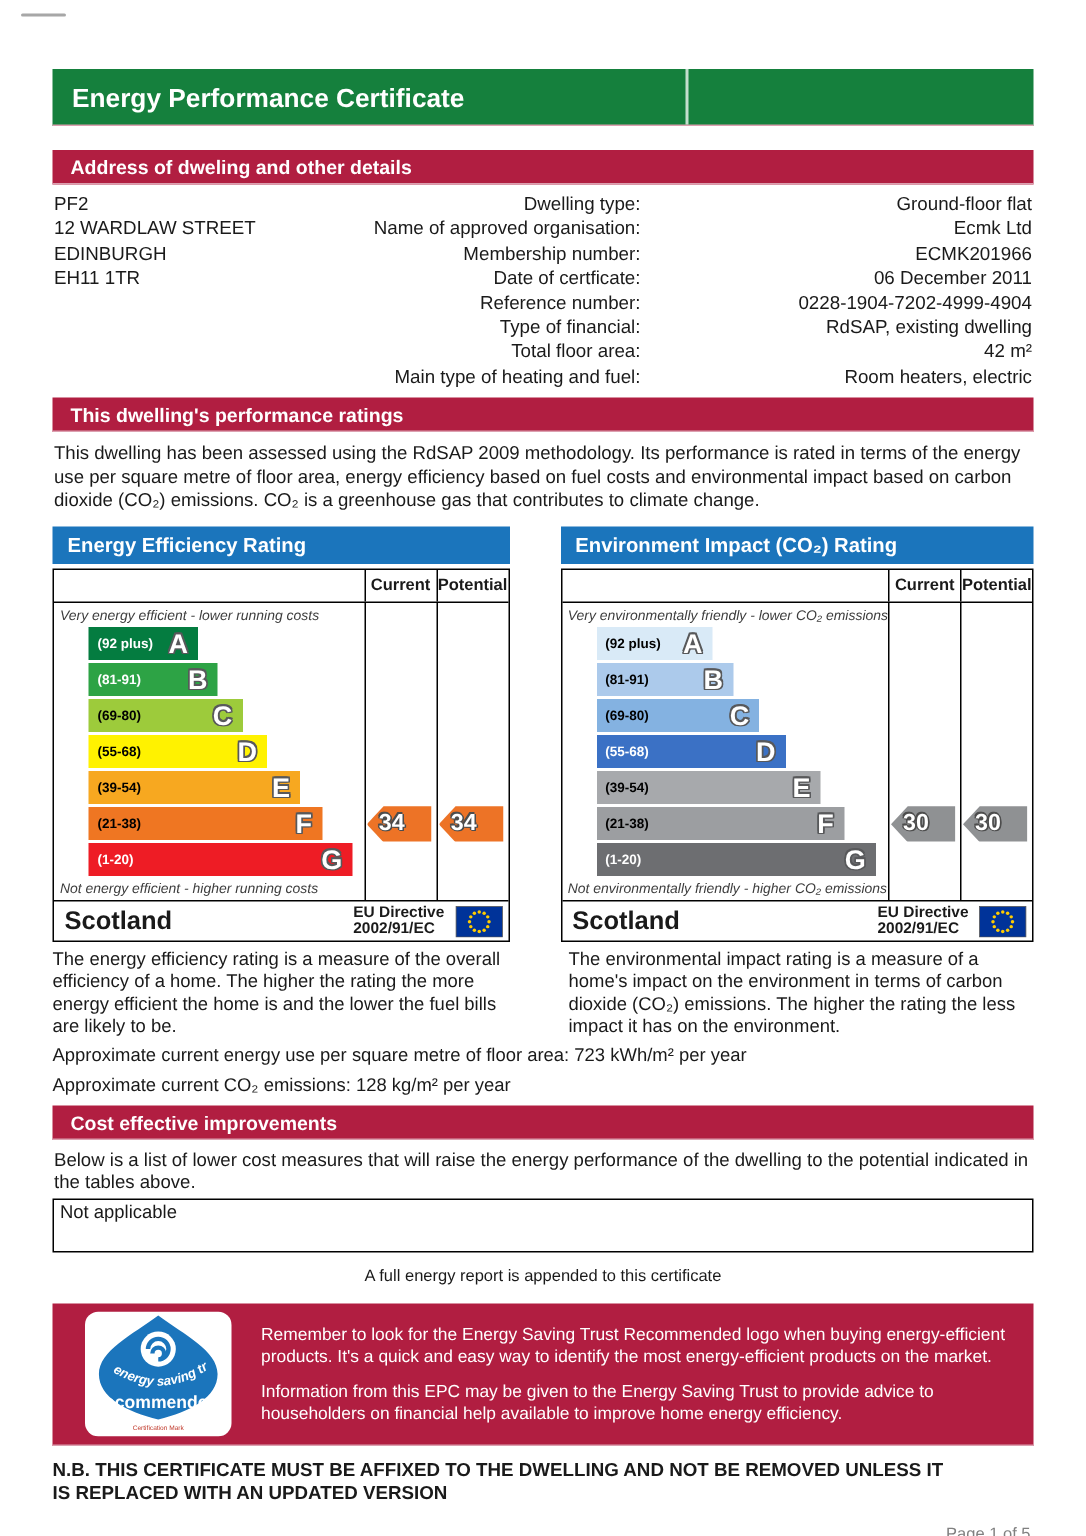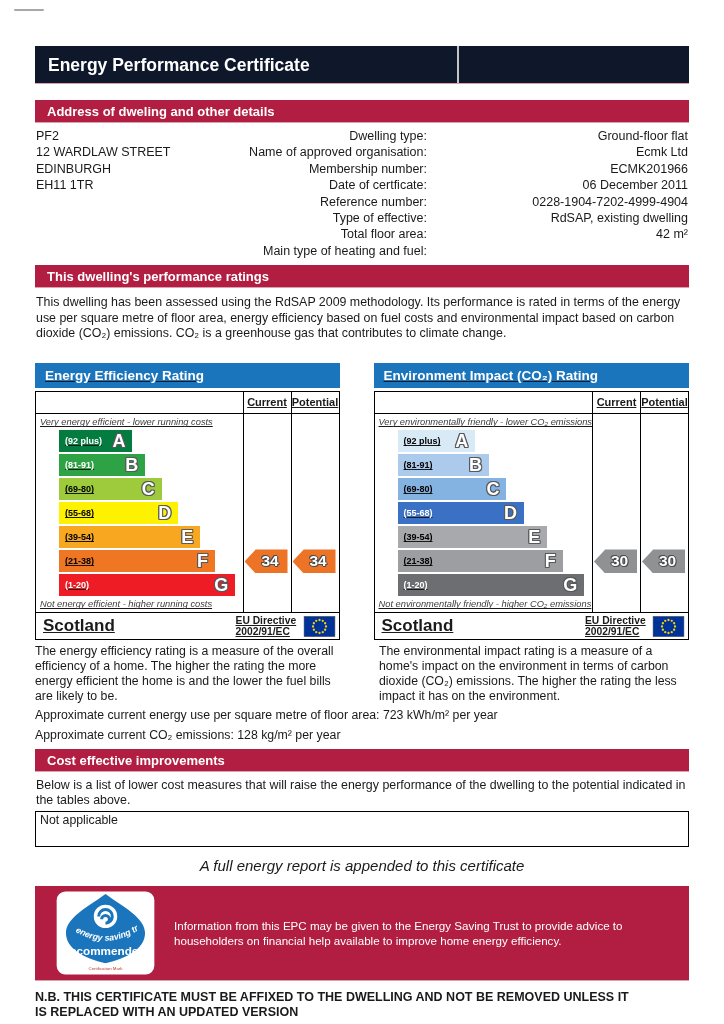--- a/index.html
+++ b/index.html
@@ -1,74 +1,74 @@
 <!DOCTYPE html>
 <html><head>
 <meta charset="utf-8">
 <style>
   * { margin:0; padding:0; box-sizing:border-box; }
   html,body { width:724px; background:#fff; }
   body { font-family:"Liberation Sans","DejaVu Sans",sans-serif; color:#1a1a1a; position:relative; height:1024px; overflow:hidden; }
   .page { padding:46px 35px 0 35px; position:relative; }
   .corner-mark { position:absolute; top:9px; left:14px; width:30px; height:2px; background:#8a8a8a; border-radius:2px; opacity:.75; }
 
-  .title-bar { position:relative; height:38px; background:#0f172a; color:#fff; font-weight:bold;
+  .title-bar { position:relative; height:38px; background:#15803d; color:#fff; font-weight:bold;
                font-size:17.5px; line-height:38px; padding-left:13px; margin-bottom:16px;
                border-bottom:1px solid #dca0b0; }
   .title-bar .vdiv { position:absolute; top:0; bottom:0; left:64.6%; width:1.5px; background:rgba(255,255,255,.75); }
 
   .section-bar { height:23px; background:#b11e41; color:#fff; font-weight:bold; font-size:13px;
                  line-height:23px; padding-left:12px; border-bottom:1px solid #dca0b0; }
 
   .address-wrap { display:flex; margin:5px 1px 6px 1px; font-size:12.5px; line-height:16.4px; }
   .addr-col { width:195px; }
   .detail-col { flex:1; }
   .detail-row { display:flex;text-align:right; }
   .detail-label { width:196px; }
   .detail-value { flex:1; }
 
-  .intro { font-size:12.4px; line-height:15.4px; margin:7px 1px 22px 1px; }
+  .intro { font-size:12.4px; line-height:15.4px; margin:7px 1px 10px 1px; }
 
   .charts-row { display:flex; gap:34px; }
-  .chart { flex:1;text-decoration:underline; }
+  .chart { flex:1; }
   .chart-title { height:25px; background:#1b75bc; color:#fff; font-weight:bold; font-size:13.5px;
                  line-height:25px; padding-left:10px; margin-bottom:3px; }
   .chart-table { border:1.5px solid #000; }
   .chart-head { display:flex; border-bottom:1.5px solid #000; height:22px; }
   .chart-head .spacer { flex:1; }
   .hc { width:48px; border-left:1.5px solid #000; font-weight:bold; font-size:11px; line-height:20px; text-align:center; }
   .chart-body { position:relative; display:flex; }
   .bands-cell { flex:1; padding:2px 0 2px 0; }
   .chart-note { font-style:italic; font-size:9.3px; color:#3d3d3d; height:12px; line-height:12px; padding-left:4px; margin-bottom:2px; white-space:nowrap; }
   .chart-note.bottom { margin-bottom:0; margin-top:0; }
   .band { height:22px; margin:0 0 2px 2px;padding-left:21px; }
   .band-bar { height:22px; position:relative; display:flex; align-items:center; }
   .band-range { font-weight:bold; font-size:9px; margin-left:6px; white-space:nowrap; }
   .band-letter { position:absolute; right:7px; top:0; font-weight:bold; font-size:18px; line-height:22px; color:#fff;
     text-shadow:1px 0 0 #58595b,-1px 0 0 #58595b,0 1px 0 #58595b,0 -1px 0 #58595b,1px 1px 0 #58595b,-1px -1px 0 #58595b,1px -1px 0 #58595b,-1px 1px 0 #58595b; }
   .rate-col { width:48px; border-left:1.5px solid #000; }
   .rating-arrow { position:absolute; width:43px; height:24px; clip-path:polygon(0% 50%,26% 0%,100% 0%,100% 100%,26% 100%);
-                  display:flex; align-items:center; justify-content:center; padding-left:8px; }
+                  display:flex; align-items:center; justify-content:flex-start; padding-left:8px; }
   .rating-arrow span { font-weight:bold; font-size:15.5px; color:#fff;
     text-shadow:1px 0 0 #4d4d4d,-1px 0 0 #4d4d4d,0 1px 0 #4d4d4d,0 -1px 0 #4d4d4d,1px 1px 0 #4d4d4d,-1px -1px 0 #4d4d4d; }
   .cur-arrow { right:51px; }
   .pot-arrow { right:3px; }
   .chart-footer { border-top:1.5px solid #000; height:27px; display:flex; align-items:center; }
   .region { flex:1; font-weight:bold; font-size:17px; padding-left:7px; }
   .directive { width:67px; font-weight:bold; font-size:10.3px; line-height:11.5px; white-space:nowrap; }
   .eu-flag { width:33px; height:21px; margin-right:3px; }
 
   .desc-row { display:flex; gap:34px; margin-top:4px; font-size:12.3px; line-height:15px; }
   .desc-row p { flex:1; }
   .approx { font-size:12.3px; line-height:16.2px; margin-top:3px; }
 
   .improve-bar { margin-top:6px; }
   .improve-intro { font-size:12.4px; line-height:15.5px; margin:6px 1px 2px 1px; }
   .na-box { border:1.5px solid #000; height:36px; line-height:17px; font-size:12.3px; padding-left:4px; }
-  .appended { text-align:center; font-style:italic; font-size:15px; margin-top:10px; }
+  .appended { text-align:center; font-size:11px; margin-top:10px; }
 
   .red-box { margin-top:12px; background:#b11e41; padding:5px 14px 5px 20px; display:flex; gap:18px; align-items:center;
              border-bottom:1px solid #dca0b0; min-height:94px; }
   .est-logo { width:101px; height:84px; flex:0 0 auto; }
   .red-text { flex:1; color:#fff; font-size:11.6px; line-height:15px; }
   .red-text p + p { margin-top:8px; }
 
   .nb { font-weight:bold; font-size:12.5px; line-height:15px; margin-top:9px; width:92%; }
   .page-num { text-align:right; font-size:11px; color:#808080; margin-top:14px; padding-right:2px; }
 </style>
@@ -107,29 +107,30 @@
         </div>
       <div class="detail-row">
           <div class="detail-label">Date of certficate:</div>
           <div class="detail-value">06 December 2011</div>
         </div>
       <div class="detail-row">
           <div class="detail-label">Reference number:</div>
           <div class="detail-value">0228-1904-7202-4999-4904</div>
         </div>
       <div class="detail-row">
-          <div class="detail-label">Type of effective:</div>
+          <div class="detail-label">Type of financial:</div>
           <div class="detail-value">RdSAP, existing dwelling</div>
         </div>
       <div class="detail-row">
           <div class="detail-label">Total floor area:</div>
           <div class="detail-value">42 m²</div>
         </div>
       <div class="detail-row">
           <div class="detail-label">Main type of heating and fuel:</div>
+          <div class="detail-value">Room heaters, electric</div>
         </div>
     </div>
   </div>
 
   <div class="section-bar">This dwelling's performance ratings</div>
   <p class="intro">This dwelling has been assessed using the RdSAP 2009 methodology. Its performance is rated in terms of the energy use per square metre of floor area, energy efficiency based on fuel costs and environmental impact based on carbon dioxide (CO₂) emissions. CO₂ is a greenhouse gas that contributes to climate change.</p>
 
   <div class="charts-row">
 
     <div class="chart">
@@ -336,19 +337,20 @@
       <circle cx="50.5" cy="26" r="12" fill="#ffffff"></circle>
       <path d="M50.5,26 m-7,0 a7,7 0 1 1 7,7 a4,4 0 1 0 -4,-4" fill="none" stroke="#1b75bc" stroke-width="3"></path>
       <path id="estArc" d="M17,40 Q50.5,62 84,40" fill="none"></path>
       <text font-size="9" font-weight="bold" font-style="italic" fill="#ffffff">
         <textPath xlink:href="#estArc" href="#estArc" startOffset="4%">energy saving trust</textPath>
       </text>
       <text x="50.5" y="66" text-anchor="middle" font-size="12" font-weight="bold" fill="#ffffff">recommended</text>
       <text x="50.5" y="81" text-anchor="middle" font-size="4.5" fill="#c0392b">Certification Mark</text>
     </svg>
     <div class="red-text">
+      <p>Remember to look for the Energy Saving Trust Recommended logo when buying energy-efficient products.  It's a quick and easy way to identify the most energy-efficient products on the market.</p>
       <p>Information from this EPC may be given to the Energy Saving Trust to provide advice to householders on financial help available to improve home energy efficiency.</p>
     </div>
   </div>
 
   <p class="nb">N.B. THIS CERTIFICATE MUST BE AFFIXED TO THE DWELLING AND NOT BE REMOVED UNLESS IT IS REPLACED WITH AN UPDATED VERSION</p>
   <div class="page-num">Page 1 of 5</div>
 </div>
 
 </body></html>

